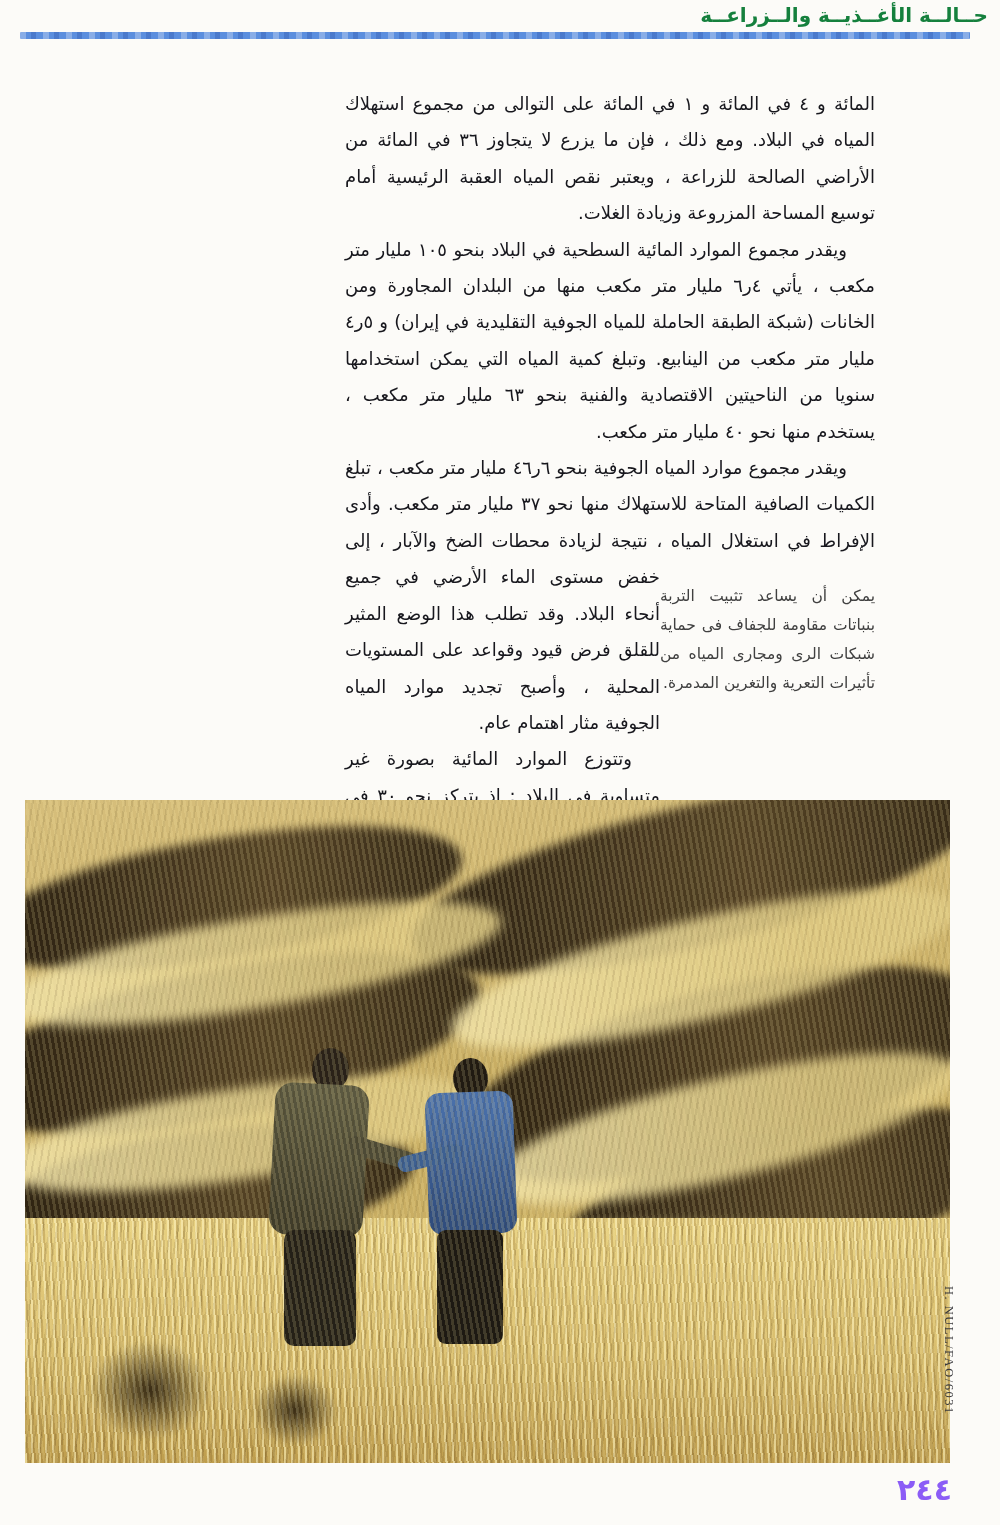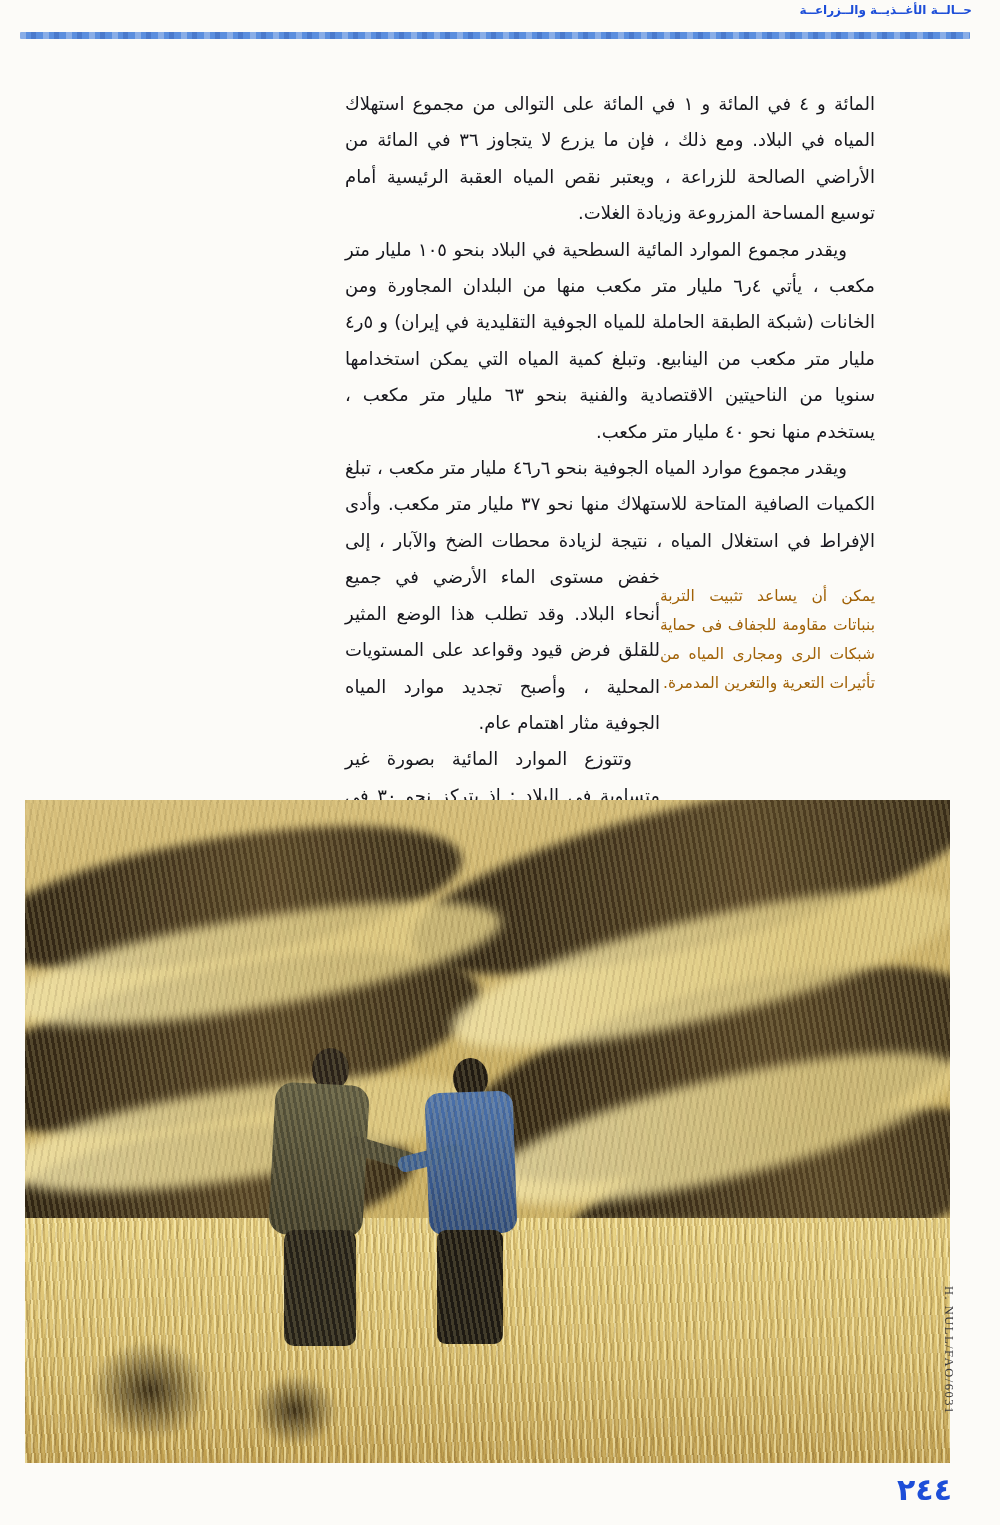--- a/index.html
+++ b/index.html
@@ -8,25 +8,25 @@
     width:1000px;height:1525px;
     margin:0 auto;
     background:#fcfbf8;
     overflow:hidden;
     font-family:"DejaVu Sans", sans-serif;
     color:#1b1b20;
   }
 
   
   .header-title{
-    position:absolute;top:3px;right:28px;
+    position:absolute;top:3px;right:12px;
     direction:rtl;
-    font-size:12px;font-weight:700;
+    font-size:20px;font-weight:700;
     letter-spacing:.5px;
-    color:#1d4ed8;
+    color:#15803d;
   }
   .header-rule{
     position:absolute;top:32px;left:20px;width:950px;height:7px;
     background:#5b8ede;
     background-image:repeating-linear-gradient(90deg,
       rgba(255,255,255,.28) 0 6px, rgba(255,255,255,0) 6px 11px,
       rgba(25,60,150,.25) 11px 16px, rgba(255,255,255,0) 16px 23px);
     border-radius:1px;
   }
 
@@ -52,21 +52,21 @@
   }
   .note-heading{
     direction:rtl;text-align:right;
     font-size:17px;font-weight:700;color:#121216;
     line-height:22px;
     margin:0 0 20px 0;
     text-indent:0;
   }
   .note-body{
     direction:rtl;text-align:justify;
-    font-size:15.5px;line-height:29px;color:#a16207;
+    font-size:15.5px;line-height:29px;color:#404040;
     text-indent:0;
   }
 
   
   .photo{
     position:absolute;left:25px;top:800px;width:925px;height:663px;
     background:linear-gradient(175deg,#d3bd7e 0%,#c4ab66 45%,#cdb46c 100%);
     overflow:hidden;
     filter:saturate(1.05) contrast(1.02);
   }
@@ -139,21 +139,21 @@
     transform:rotate(90deg);transform-origin:left top;
     white-space:nowrap;
     font-family:"Liberation Serif", serif;
     font-size:12.5px;letter-spacing:1.5px;color:#38383c;
   }
 
   
   .page-number{
     position:absolute;top:1472px;right:48px;
     direction:rtl;
-    font-size:30px;font-weight:700;color:#1d4ed8;
+    font-size:30px;font-weight:700;color:#8b5cf6;
   }
 </style>
 </head>
 <body>
 
 <div class="page">
 
   <div class="header-title">حــالــة الأغــذيــة والــزراعــة</div>
   <div class="header-rule"></div>
 

